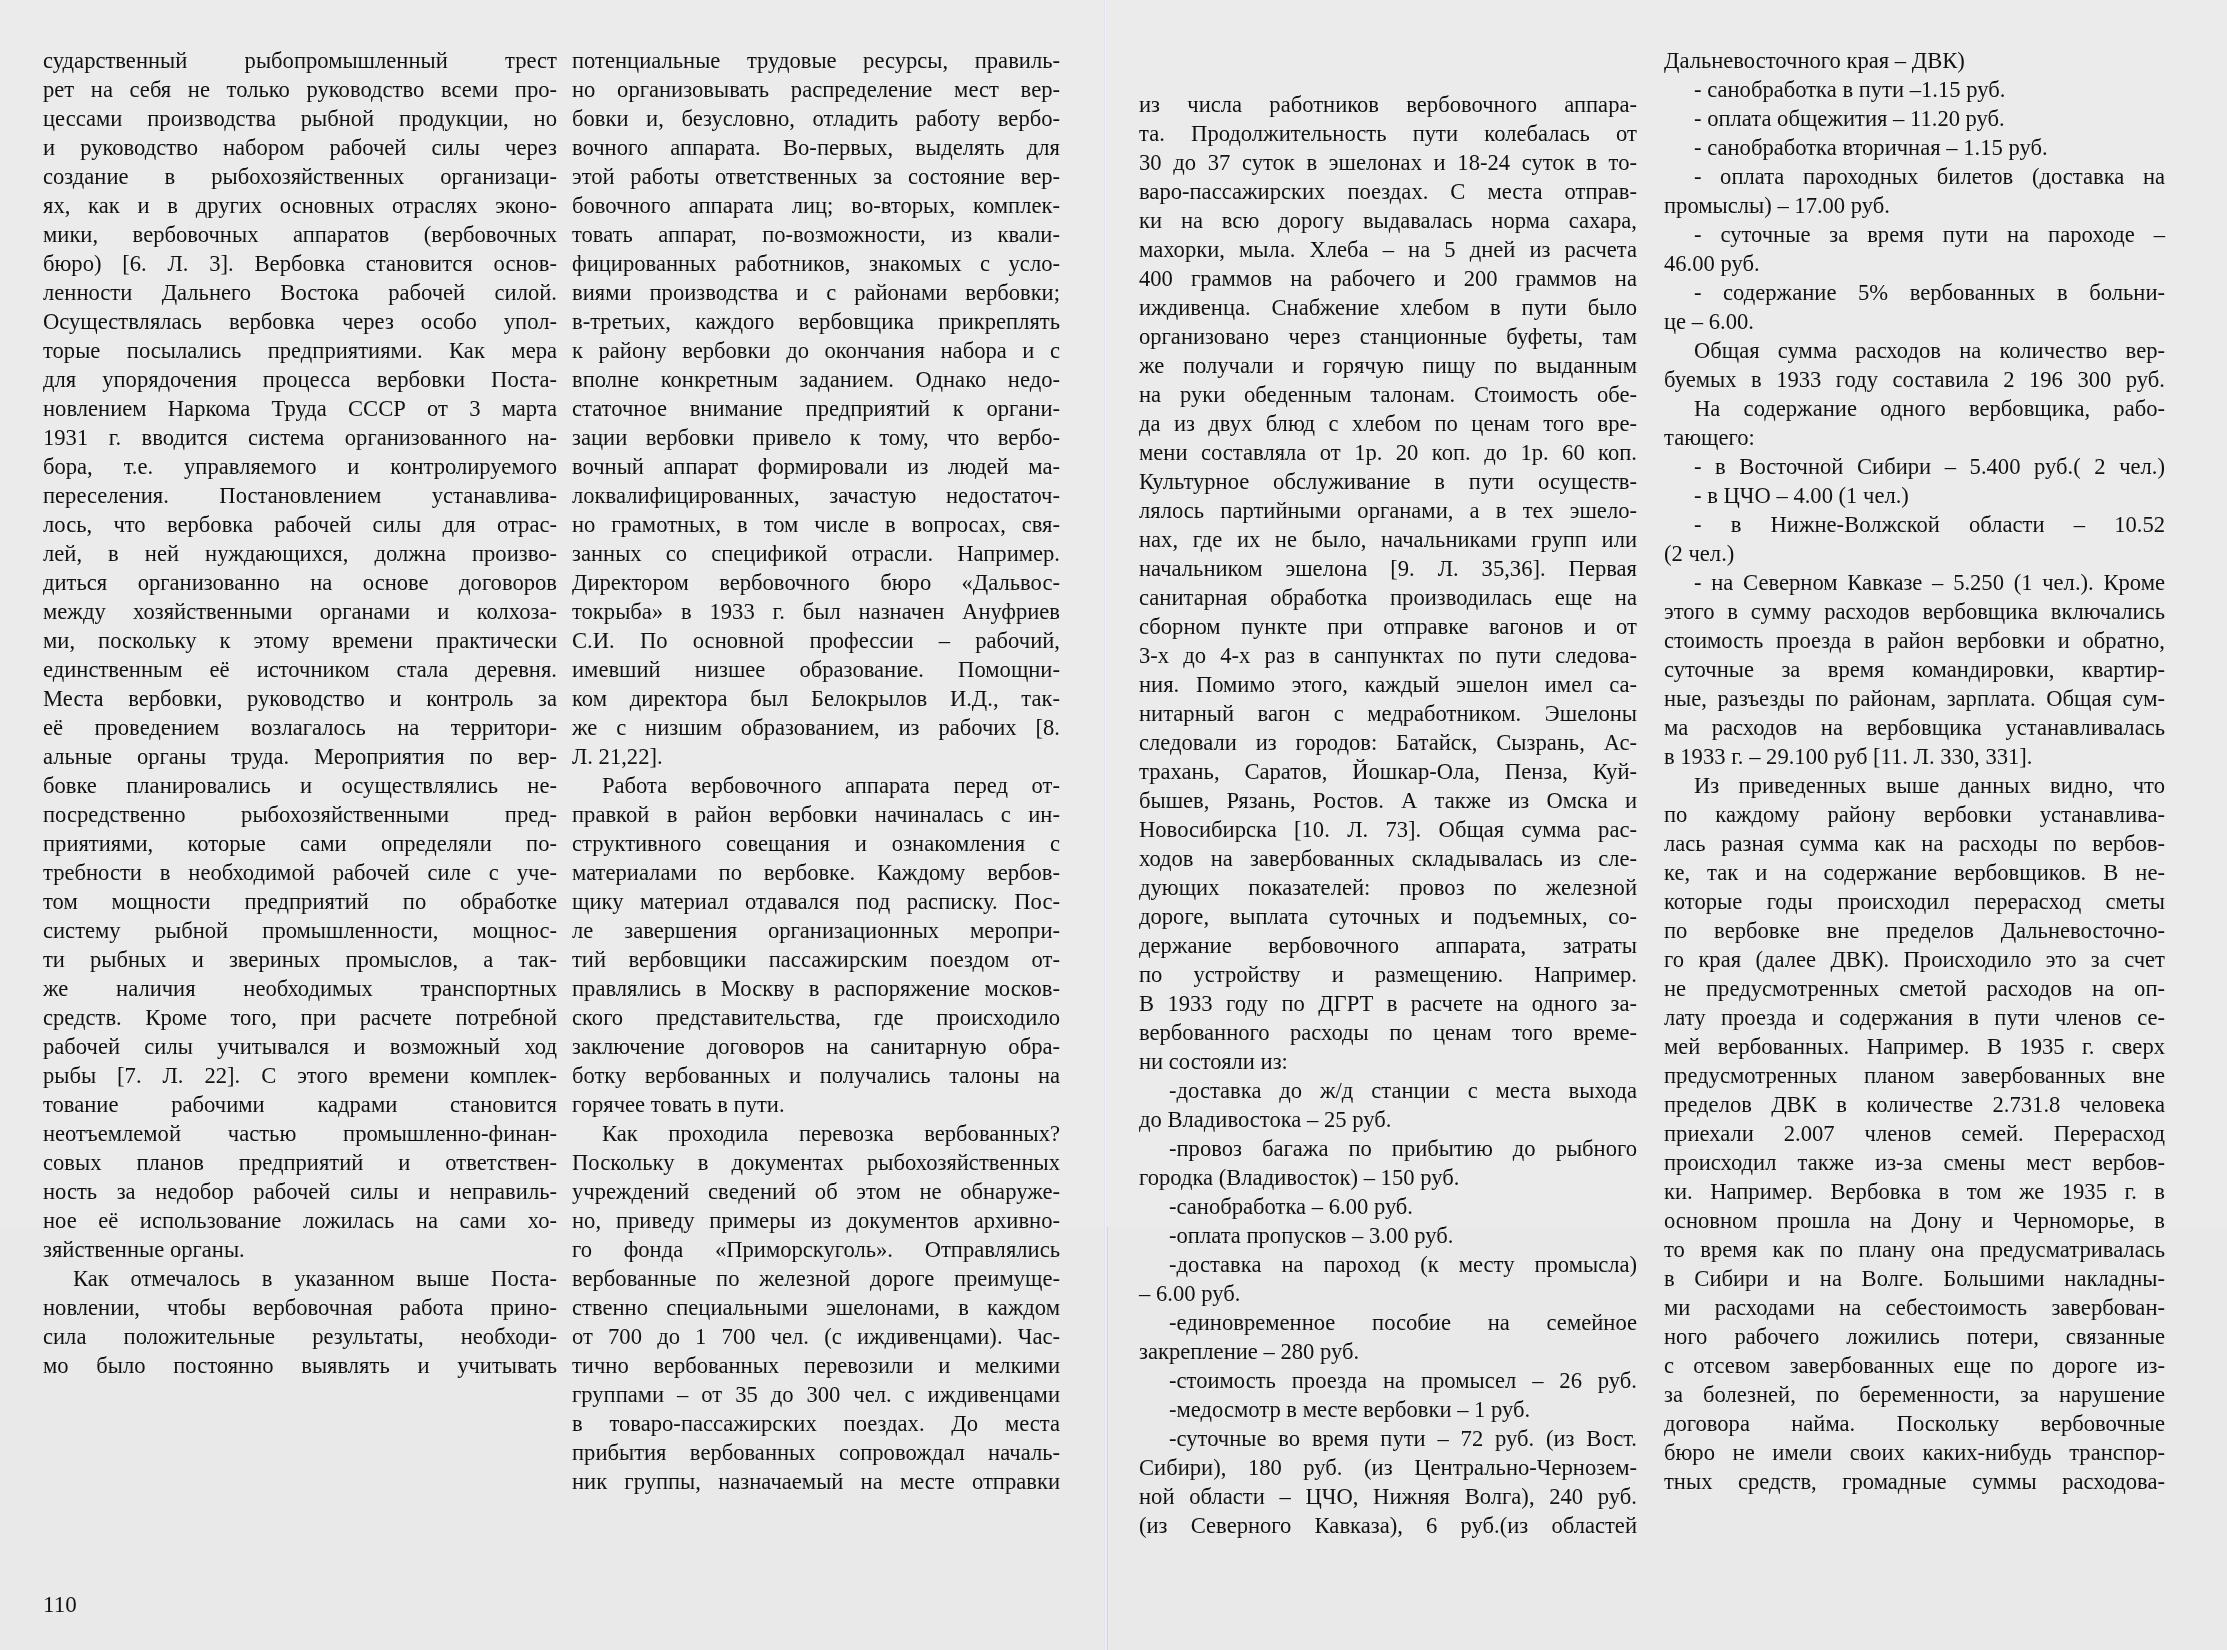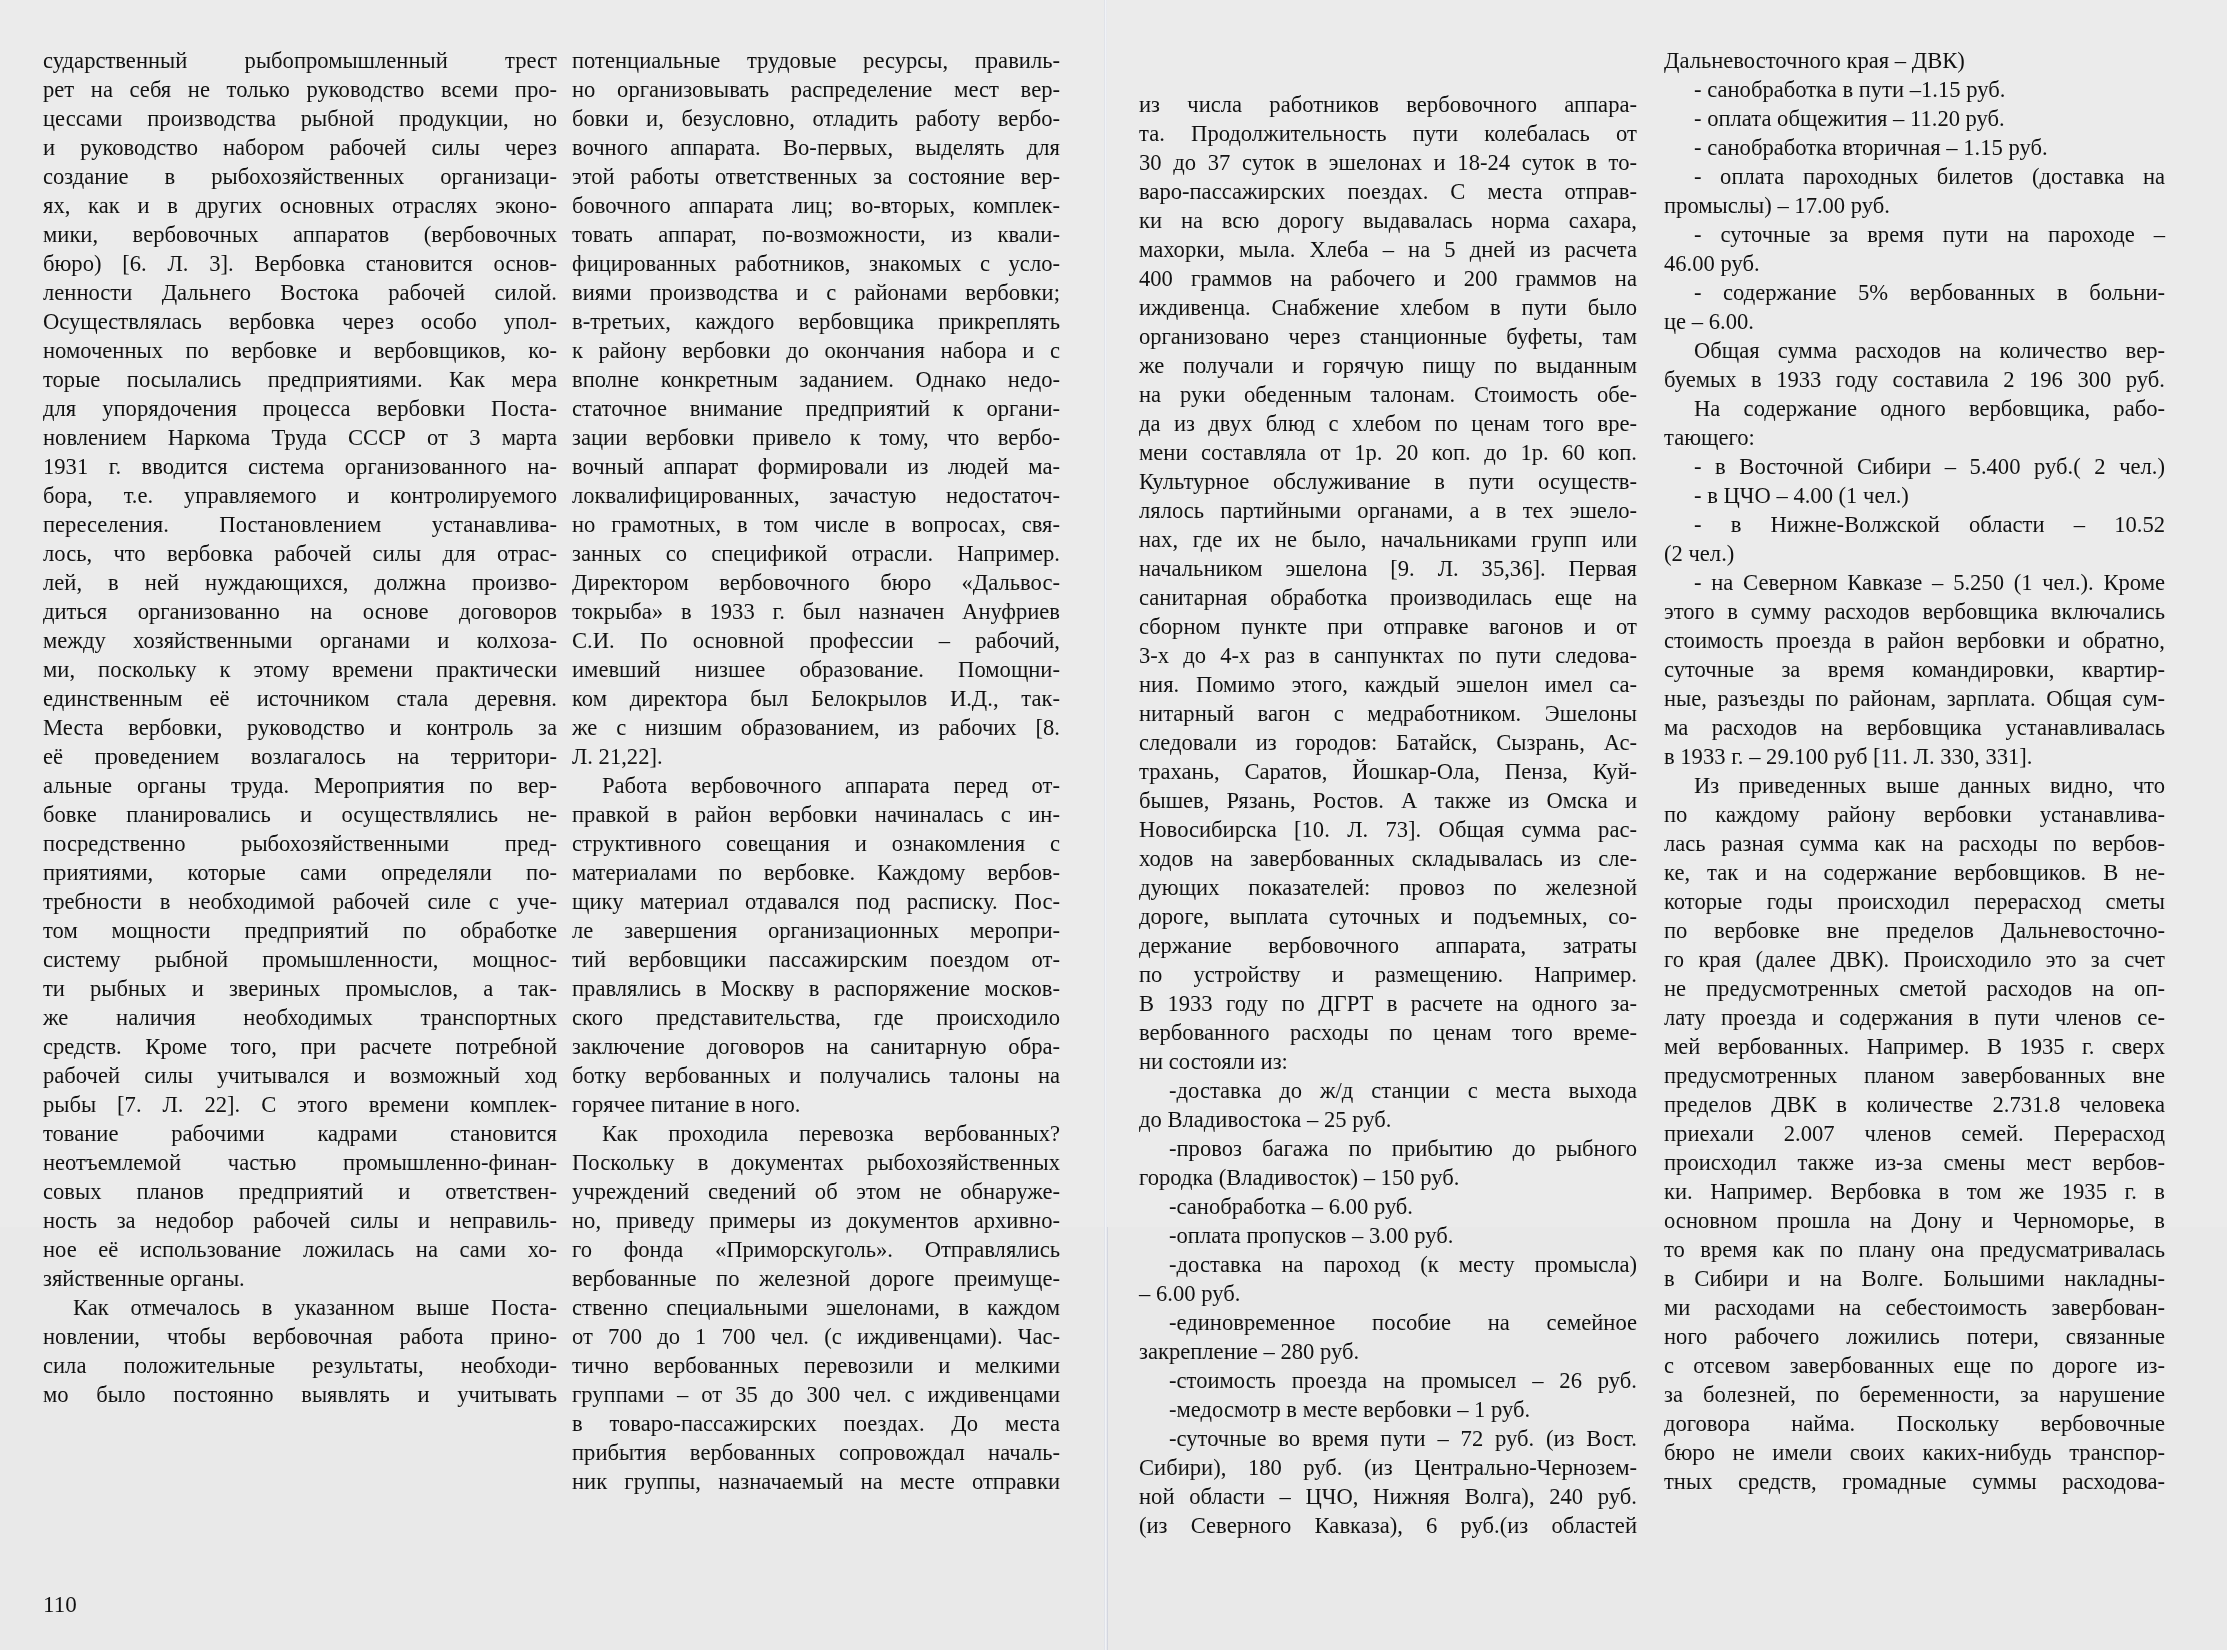--- a/index.html
+++ b/index.html
@@ -56,21 +56,20 @@
       <span class="line">сударственный рыбопромышленный трест</span>
       <span class="line">рет на себя не только руководство всеми про-</span>
       <span class="line">цессами производства рыбной продукции, но</span>
       <span class="line">и руководство набором рабочей силы через</span>
       <span class="line">создание в рыбохозяйственных организаци-</span>
       <span class="line">ях, как и в других основных отраслях эконо-</span>
       <span class="line">мики, вербовочных аппаратов (вербовочных</span>
       <span class="line">бюро) [6. Л. 3]. Вербовка становится основ-</span>
       <span class="line">ленности Дальнего Востока рабочей силой.</span>
       <span class="line">Осуществлялась вербовка через особо упол-</span>
-      <span class="line">номоченных по вербовке и вербовщиков, ко-</span>
       <span class="line">торые посылались предприятиями. Как мера</span>
       <span class="line">для упорядочения процесса вербовки Поста-</span>
       <span class="line">новлением Наркома Труда СССР от 3 марта</span>
       <span class="line">1931 г. вводится система организованного на-</span>
       <span class="line">бора, т.е. управляемого и контролируемого</span>
       <span class="line">переселения. Постановлением устанавлива-</span>
       <span class="line">лось, что вербовка рабочей силы для отрас-</span>
       <span class="line">лей, в ней нуждающихся, должна произво-</span>
       <span class="line">диться организованно на основе договоров</span>
       <span class="line">между хозяйственными органами и колхоза-</span>
@@ -131,21 +130,21 @@
       <span class="line">правкой в район вербовки начиналась с ин-</span>
       <span class="line">структивного совещания и ознакомления с</span>
       <span class="line">материалами по вербовке. Каждому вербов-</span>
       <span class="line">щику материал отдавался под расписку. Пос-</span>
       <span class="line">ле завершения организационных меропри-</span>
       <span class="line">тий вербовщики пассажирским поездом от-</span>
       <span class="line">правлялись в Москву в распоряжение москов-</span>
       <span class="line">ского представительства, где происходило</span>
       <span class="line">заключение договоров на санитарную обра-</span>
       <span class="line">ботку вербованных и получались талоны на</span>
-      <span class="line last">горячее питание в ного.</span>
+      <span class="line last">горячее товать в пути.</span>
       <span class="line indent">Как проходила перевозка вербованных?</span>
       <span class="line">Поскольку в документах рыбохозяйственных</span>
       <span class="line">учреждений сведений об этом не обнаруже-</span>
       <span class="line">но, приведу примеры из документов архивно-</span>
       <span class="line">го фонда «Приморскуголь». Отправлялись</span>
       <span class="line">вербованные по железной дороге преимуще-</span>
       <span class="line">ственно специальными эшелонами, в каждом</span>
       <span class="line">от 700 до 1 700 чел. (с иждивенцами). Час-</span>
       <span class="line">тично вербованных перевозили и мелкими</span>
       <span class="line">группами – от 35 до 300 чел. с иждивенцами</span>

